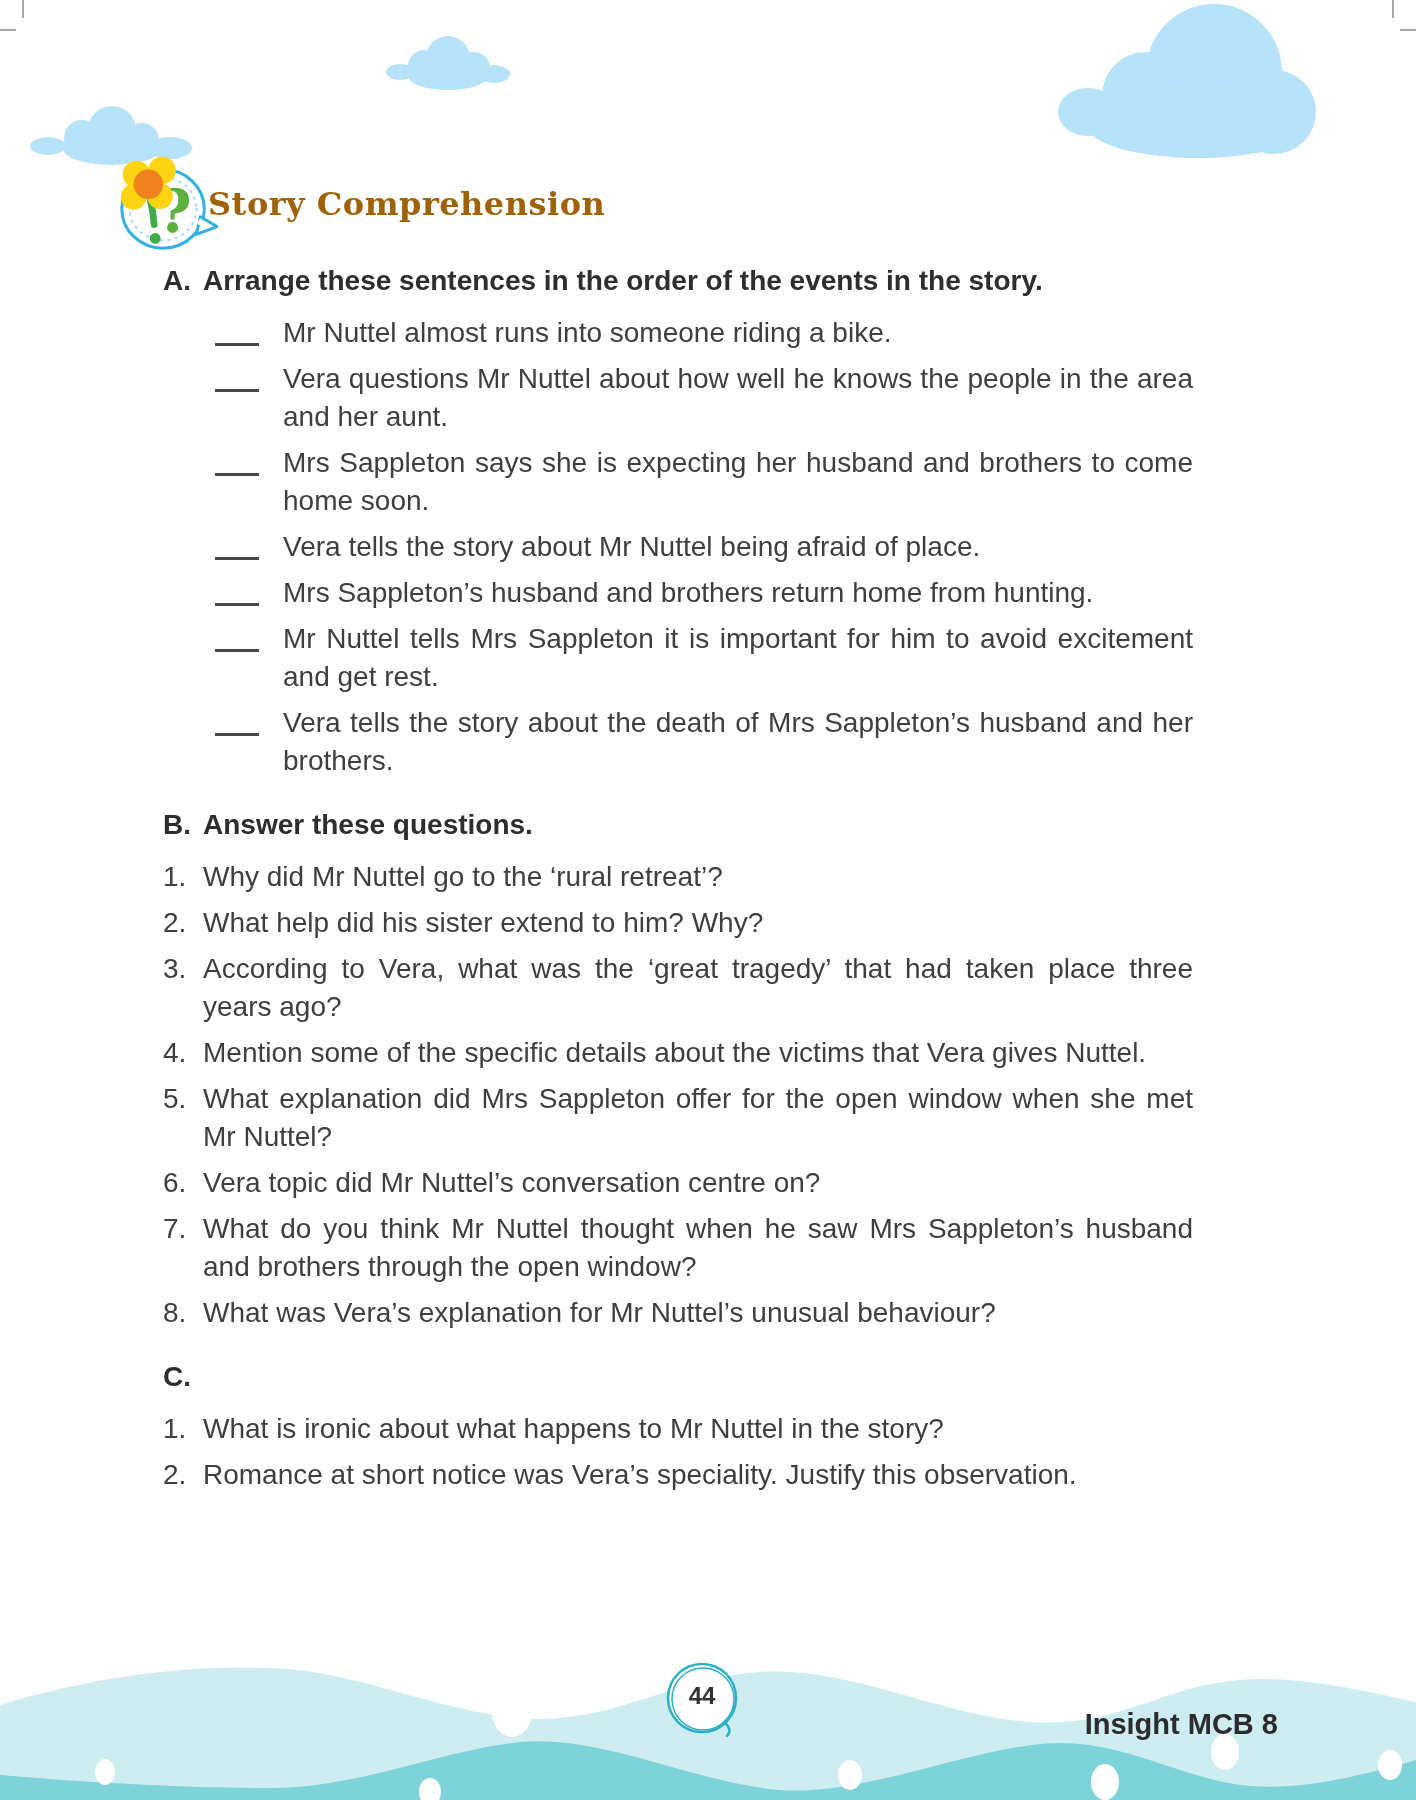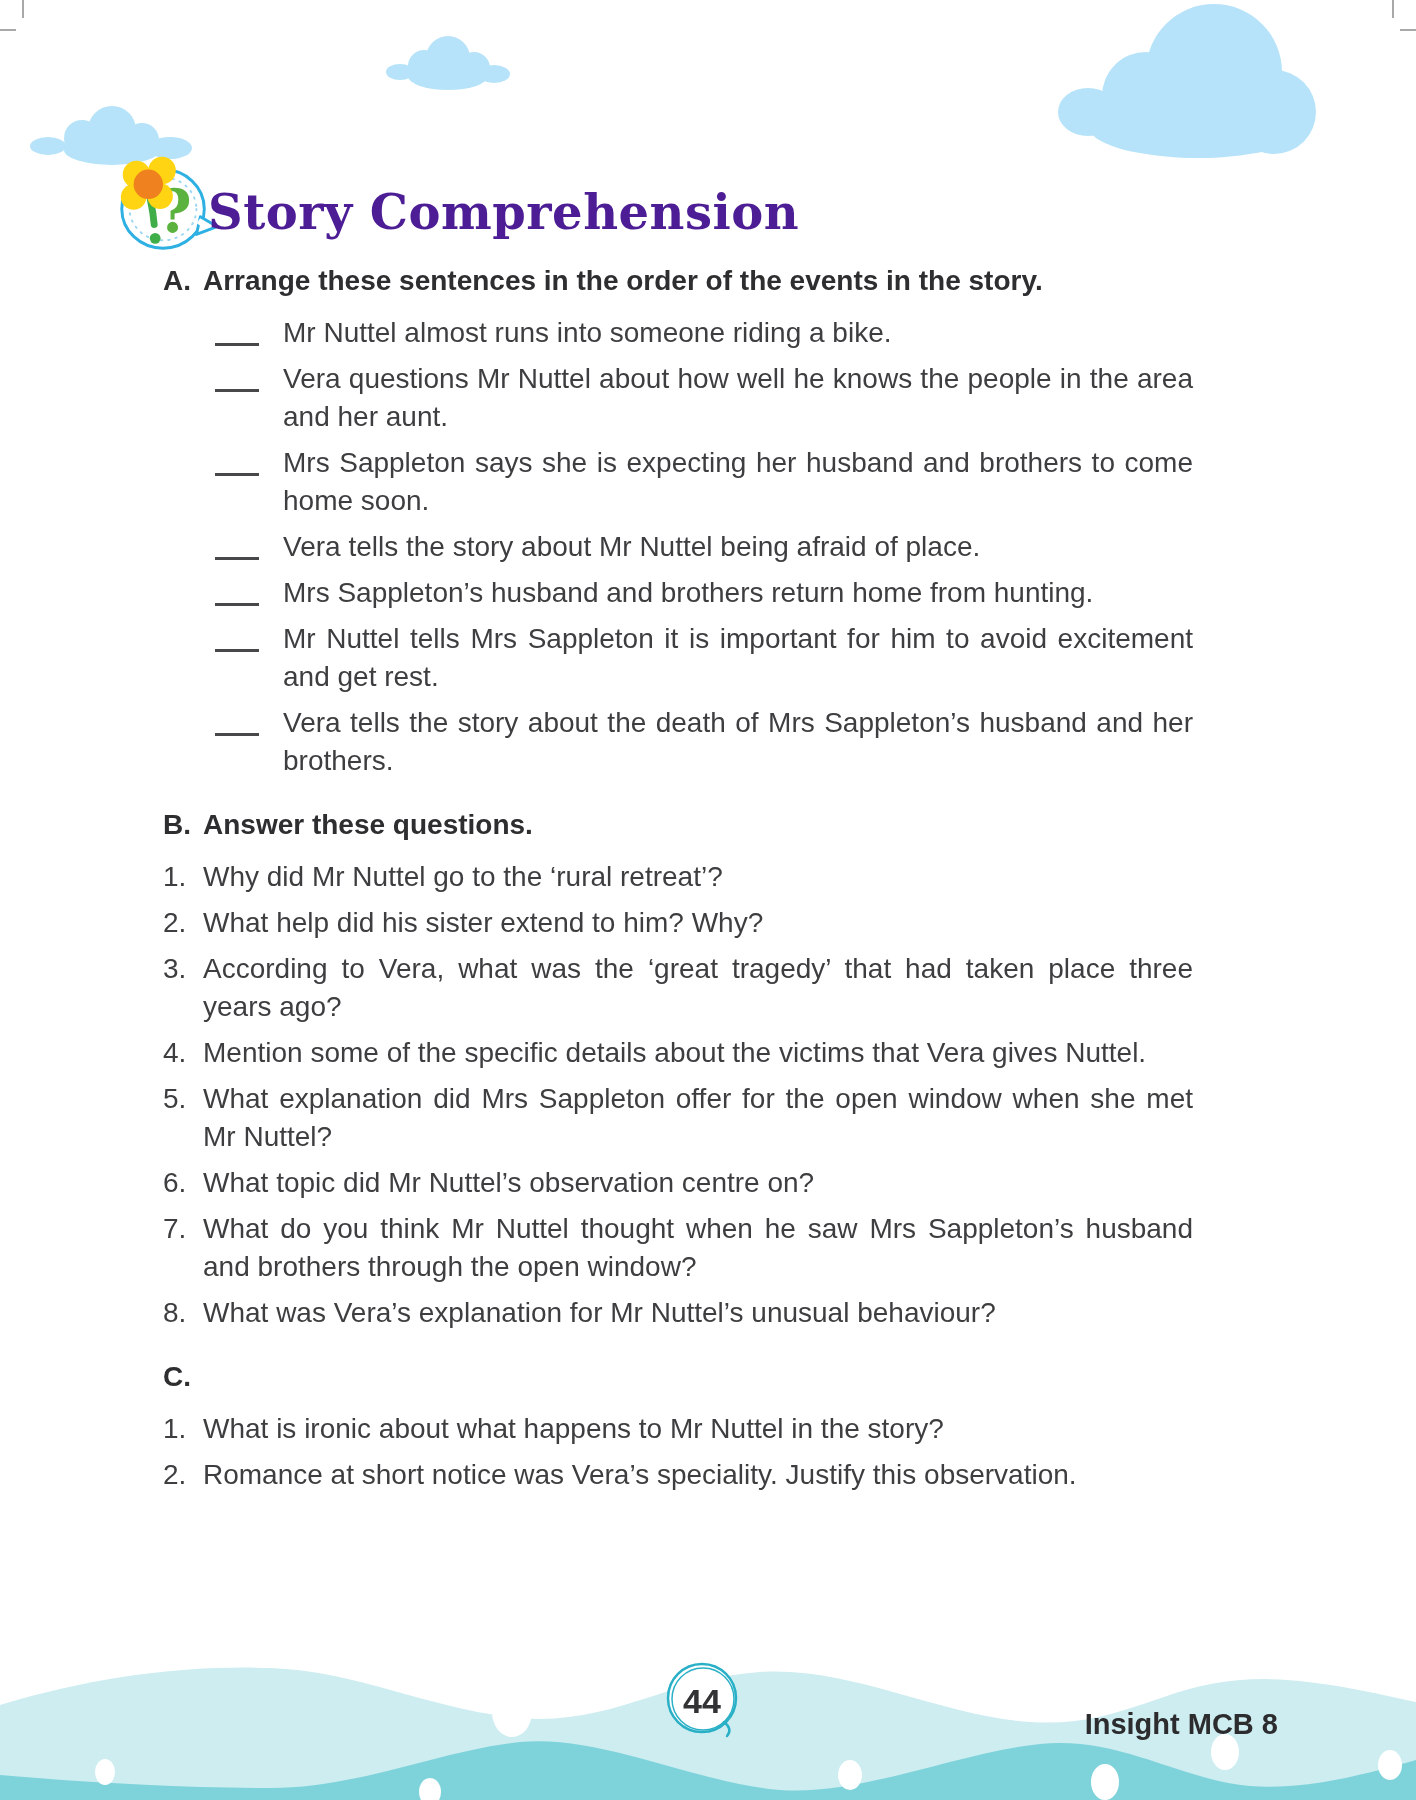--- a/index.html
+++ b/index.html
@@ -19,23 +19,23 @@
 
   
   .cloud { position: absolute; }
 
   
   .title-row { position: absolute; left: 110px; top: 146px; display: flex; align-items: flex-start; }
   .title-icon { width: 110px; height: 112px; flex: none; }
   .page-title {
     font-family: "DejaVu Serif", serif;
     font-weight: 700;
-    font-size: 48px;
+    font-size: 32px;
     line-height: 1;
-    color: #4c1d95;
+    color: #a16207;
     margin-left: -12px;
     margin-top: 42px;
     letter-spacing: 0.5px;
     white-space: nowrap;
   }
 
   
   .content {
     position: absolute;
     left: 163px;
@@ -75,21 +75,21 @@
     left: 664px;
     top: 1660px;
     width: 78px;
     height: 80px;
   }
   .page-badge .num {
     position: absolute;
     left: 0; top: 22px;
     width: 76px;
     text-align: center;
-    font-size: 34px;
+    font-size: 24px;
     font-weight: 600;
     color: #333335;
   }
   .book-title {
     position: absolute;
     right: 138px;
     top: 1698px;
     font-size: 29px;
     font-weight: 600;
     color: #2c2c2e;
@@ -212,21 +212,21 @@
   <div class="q-item">
     <span class="q-num">4.</span>
     <p class="q-text">Mention some of the specific details about the victims that Vera gives Nuttel.</p>
   </div>
   <div class="q-item">
     <span class="q-num">5.</span>
     <p class="q-text">What explanation did Mrs Sappleton offer for the open window when she met Mr Nuttel?</p>
   </div>
   <div class="q-item">
     <span class="q-num">6.</span>
-    <p class="q-text">What topic did Mr Nuttel’s observation centre on?</p>
+    <p class="q-text">Vera topic did Mr Nuttel’s conversation centre on?</p>
   </div>
   <div class="q-item">
     <span class="q-num">7.</span>
     <p class="q-text">What do you think Mr Nuttel thought when he saw Mrs Sappleton’s husband and brothers through the open window?</p>
   </div>
   <div class="q-item">
     <span class="q-num">8.</span>
     <p class="q-text">What was Vera’s explanation for Mr Nuttel’s unusual behaviour?</p>
   </div>
 

